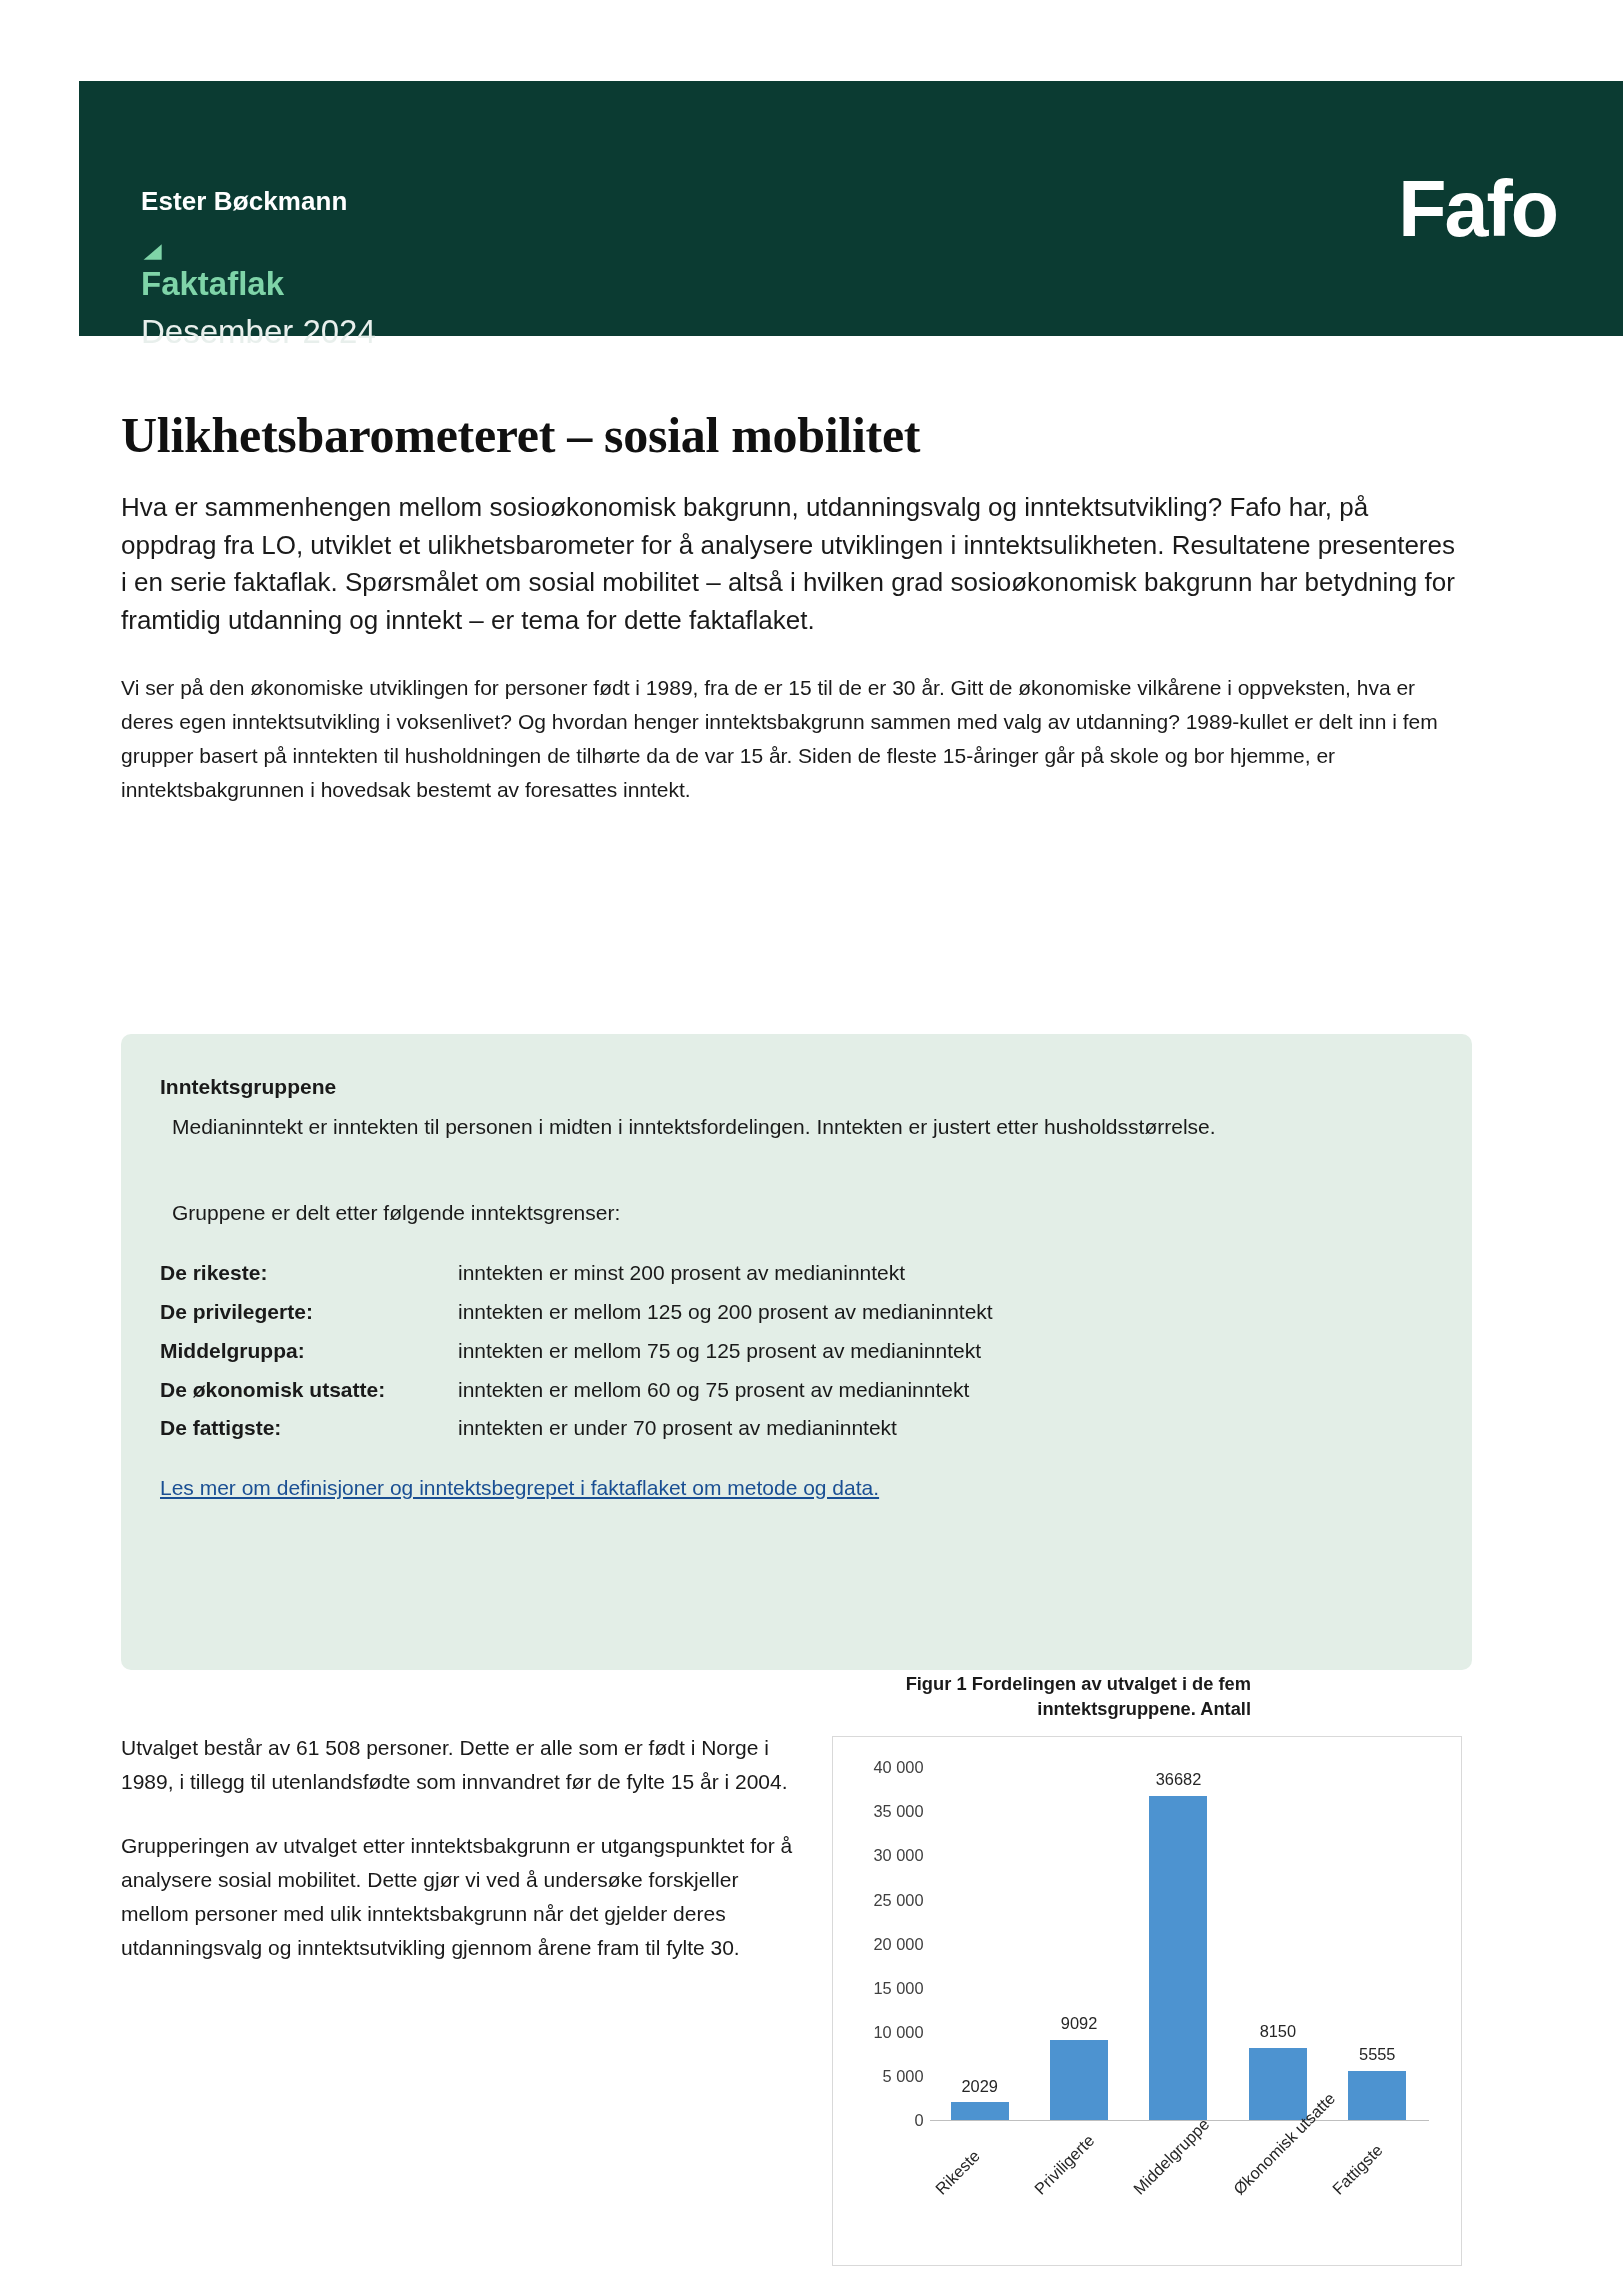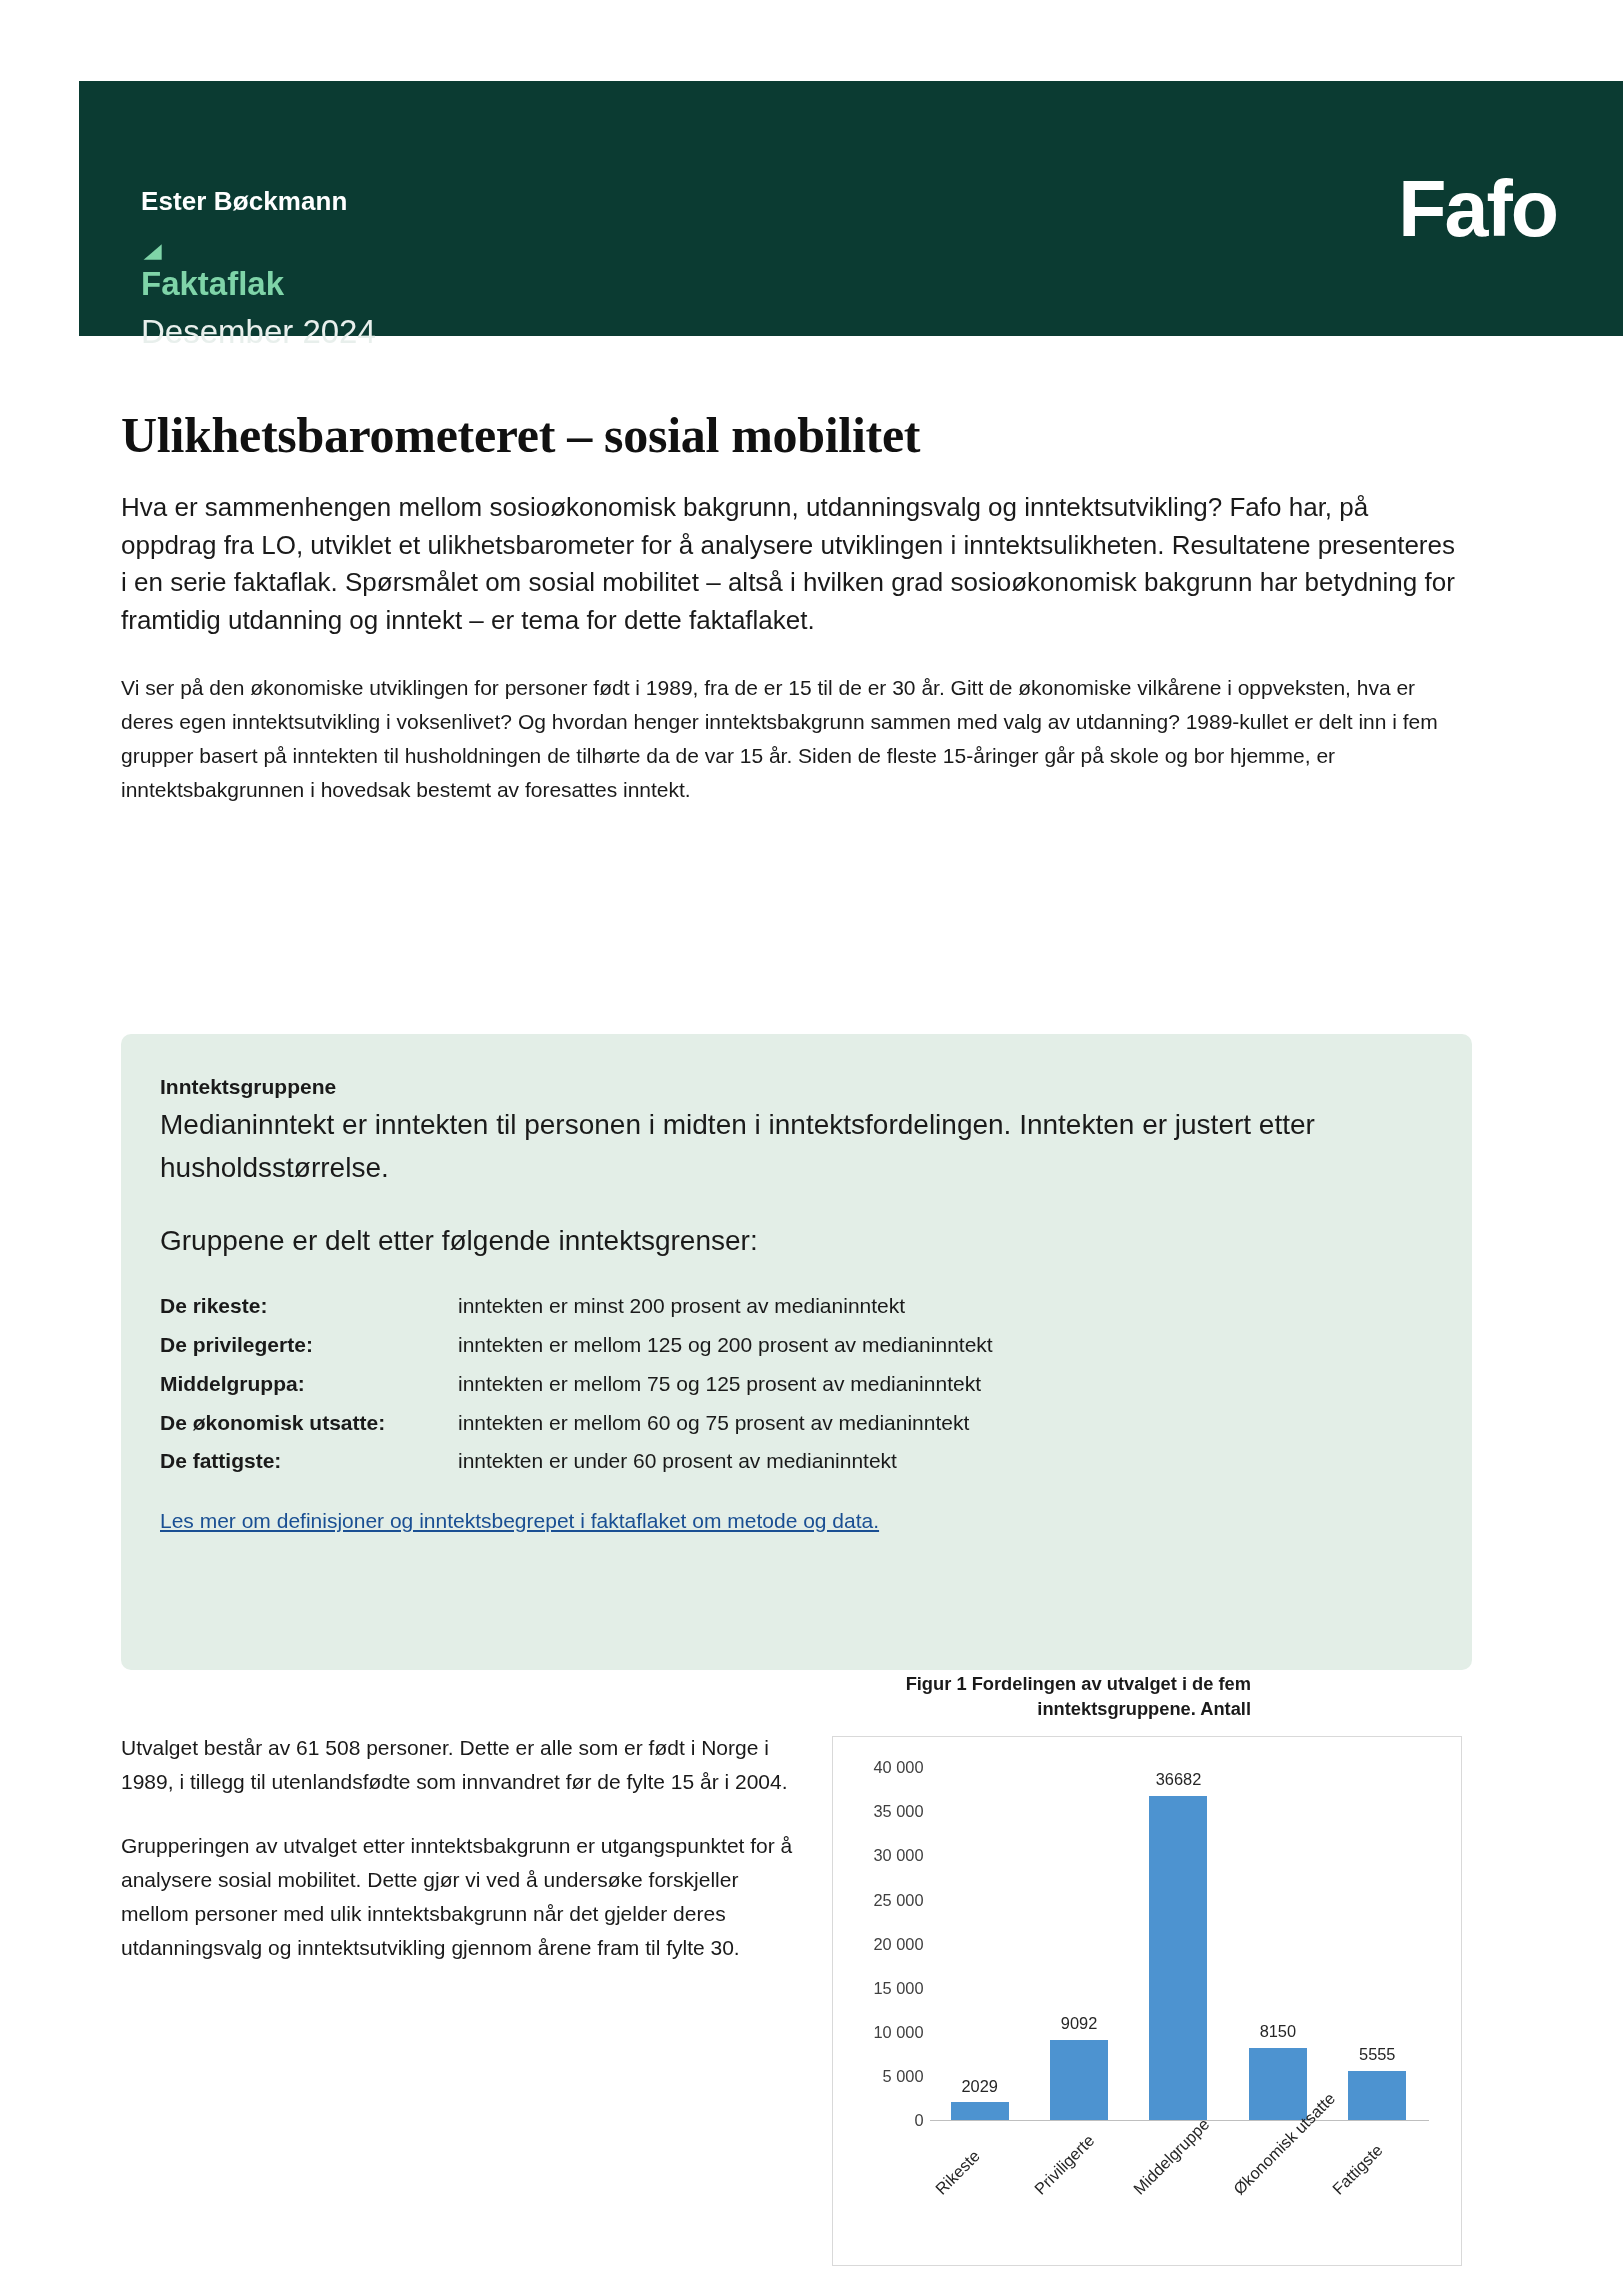--- a/index.html
+++ b/index.html
@@ -112,22 +112,22 @@
     box-sizing: border-box;
     padding: 41px 39px 26px 39px;
     border-radius: 10px;
   }
   .infobox h2 {
     margin: 0 0 3.9px 0;
     font-size: 21px;
     font-weight: bold;
   }
   .infobox p {
-    margin: 0;
-    font-size: 28px;
+    margin: 12px;
+    font-size: 21px;
     line-height: 1.55;
   }
   .infobox .spacer {
     height: 29px;
   }
   .grid-defs {
     margin-top: 30px;
     display: grid;
     grid-template-columns: 298px auto;
     row-gap: 10.5px;
@@ -292,21 +292,21 @@
     <div class="term">De privilegerte:</div>
     <div class="desc">inntekten er mellom 125 og 200 prosent av medianinntekt</div>
 
     <div class="term">Middelgruppa:</div>
     <div class="desc">inntekten er mellom 75 og 125 prosent av medianinntekt</div>
 
     <div class="term">De økonomisk utsatte:</div>
     <div class="desc">inntekten er mellom 60 og 75 prosent av medianinntekt</div>
 
     <div class="term">De fattigste:</div>
-    <div class="desc">inntekten er under 60 prosent av medianinntekt</div>
+    <div class="desc">inntekten er under 70 prosent av medianinntekt</div>
   </div>
 
   <a class="infobox-link" href="#">Les mer om definisjoner og inntektsbegrepet i faktaflaket om metode og data.</a>
 </div>
 
 <div class="lower-left">
   <p>Utvalget består av 61 508 personer. Dette er alle som er født i Norge i 1989, i tillegg til utenlandsfødte som innvandret før de fylte 15 år i 2004.</p>
   <p>Grupperingen av utvalget etter inntektsbakgrunn er utgangspunktet for å analysere sosial mobilitet. Dette gjør vi ved å undersøke forskjeller mellom personer med ulik inntektsbakgrunn når det gjelder deres utdanningsvalg og inntektsutvikling gjennom årene fram til fylte 30.</p>
 </div>
 

